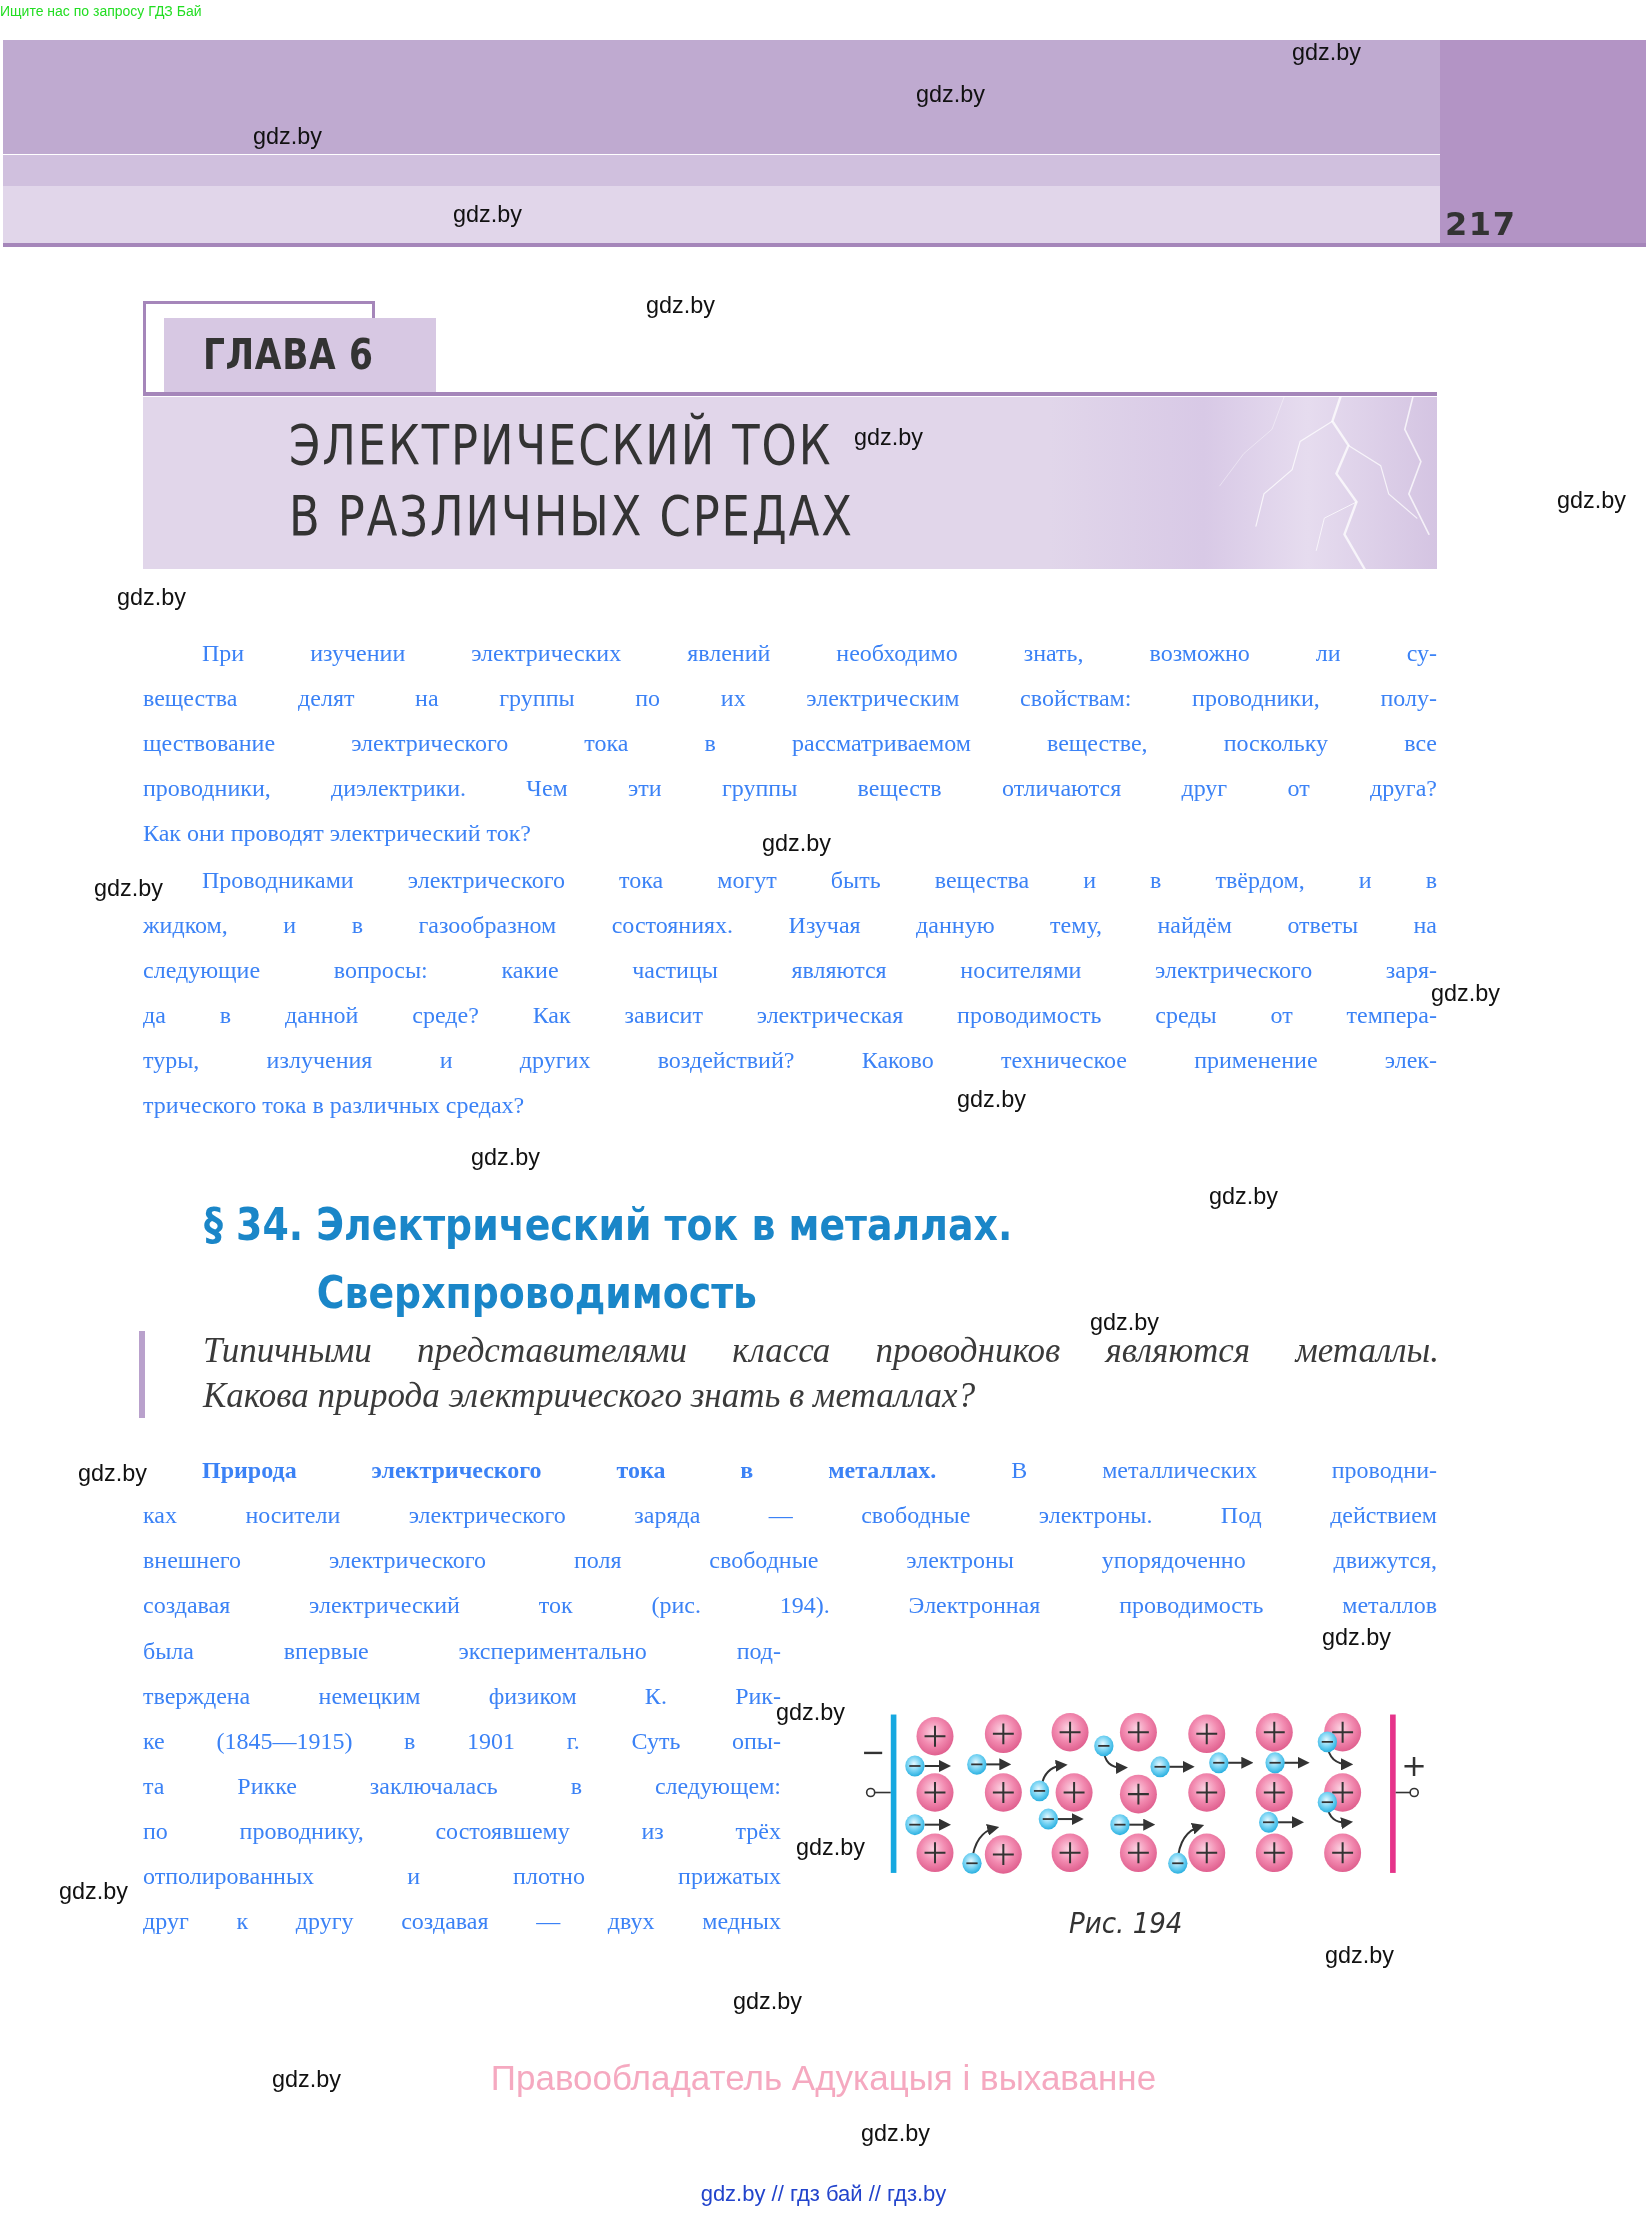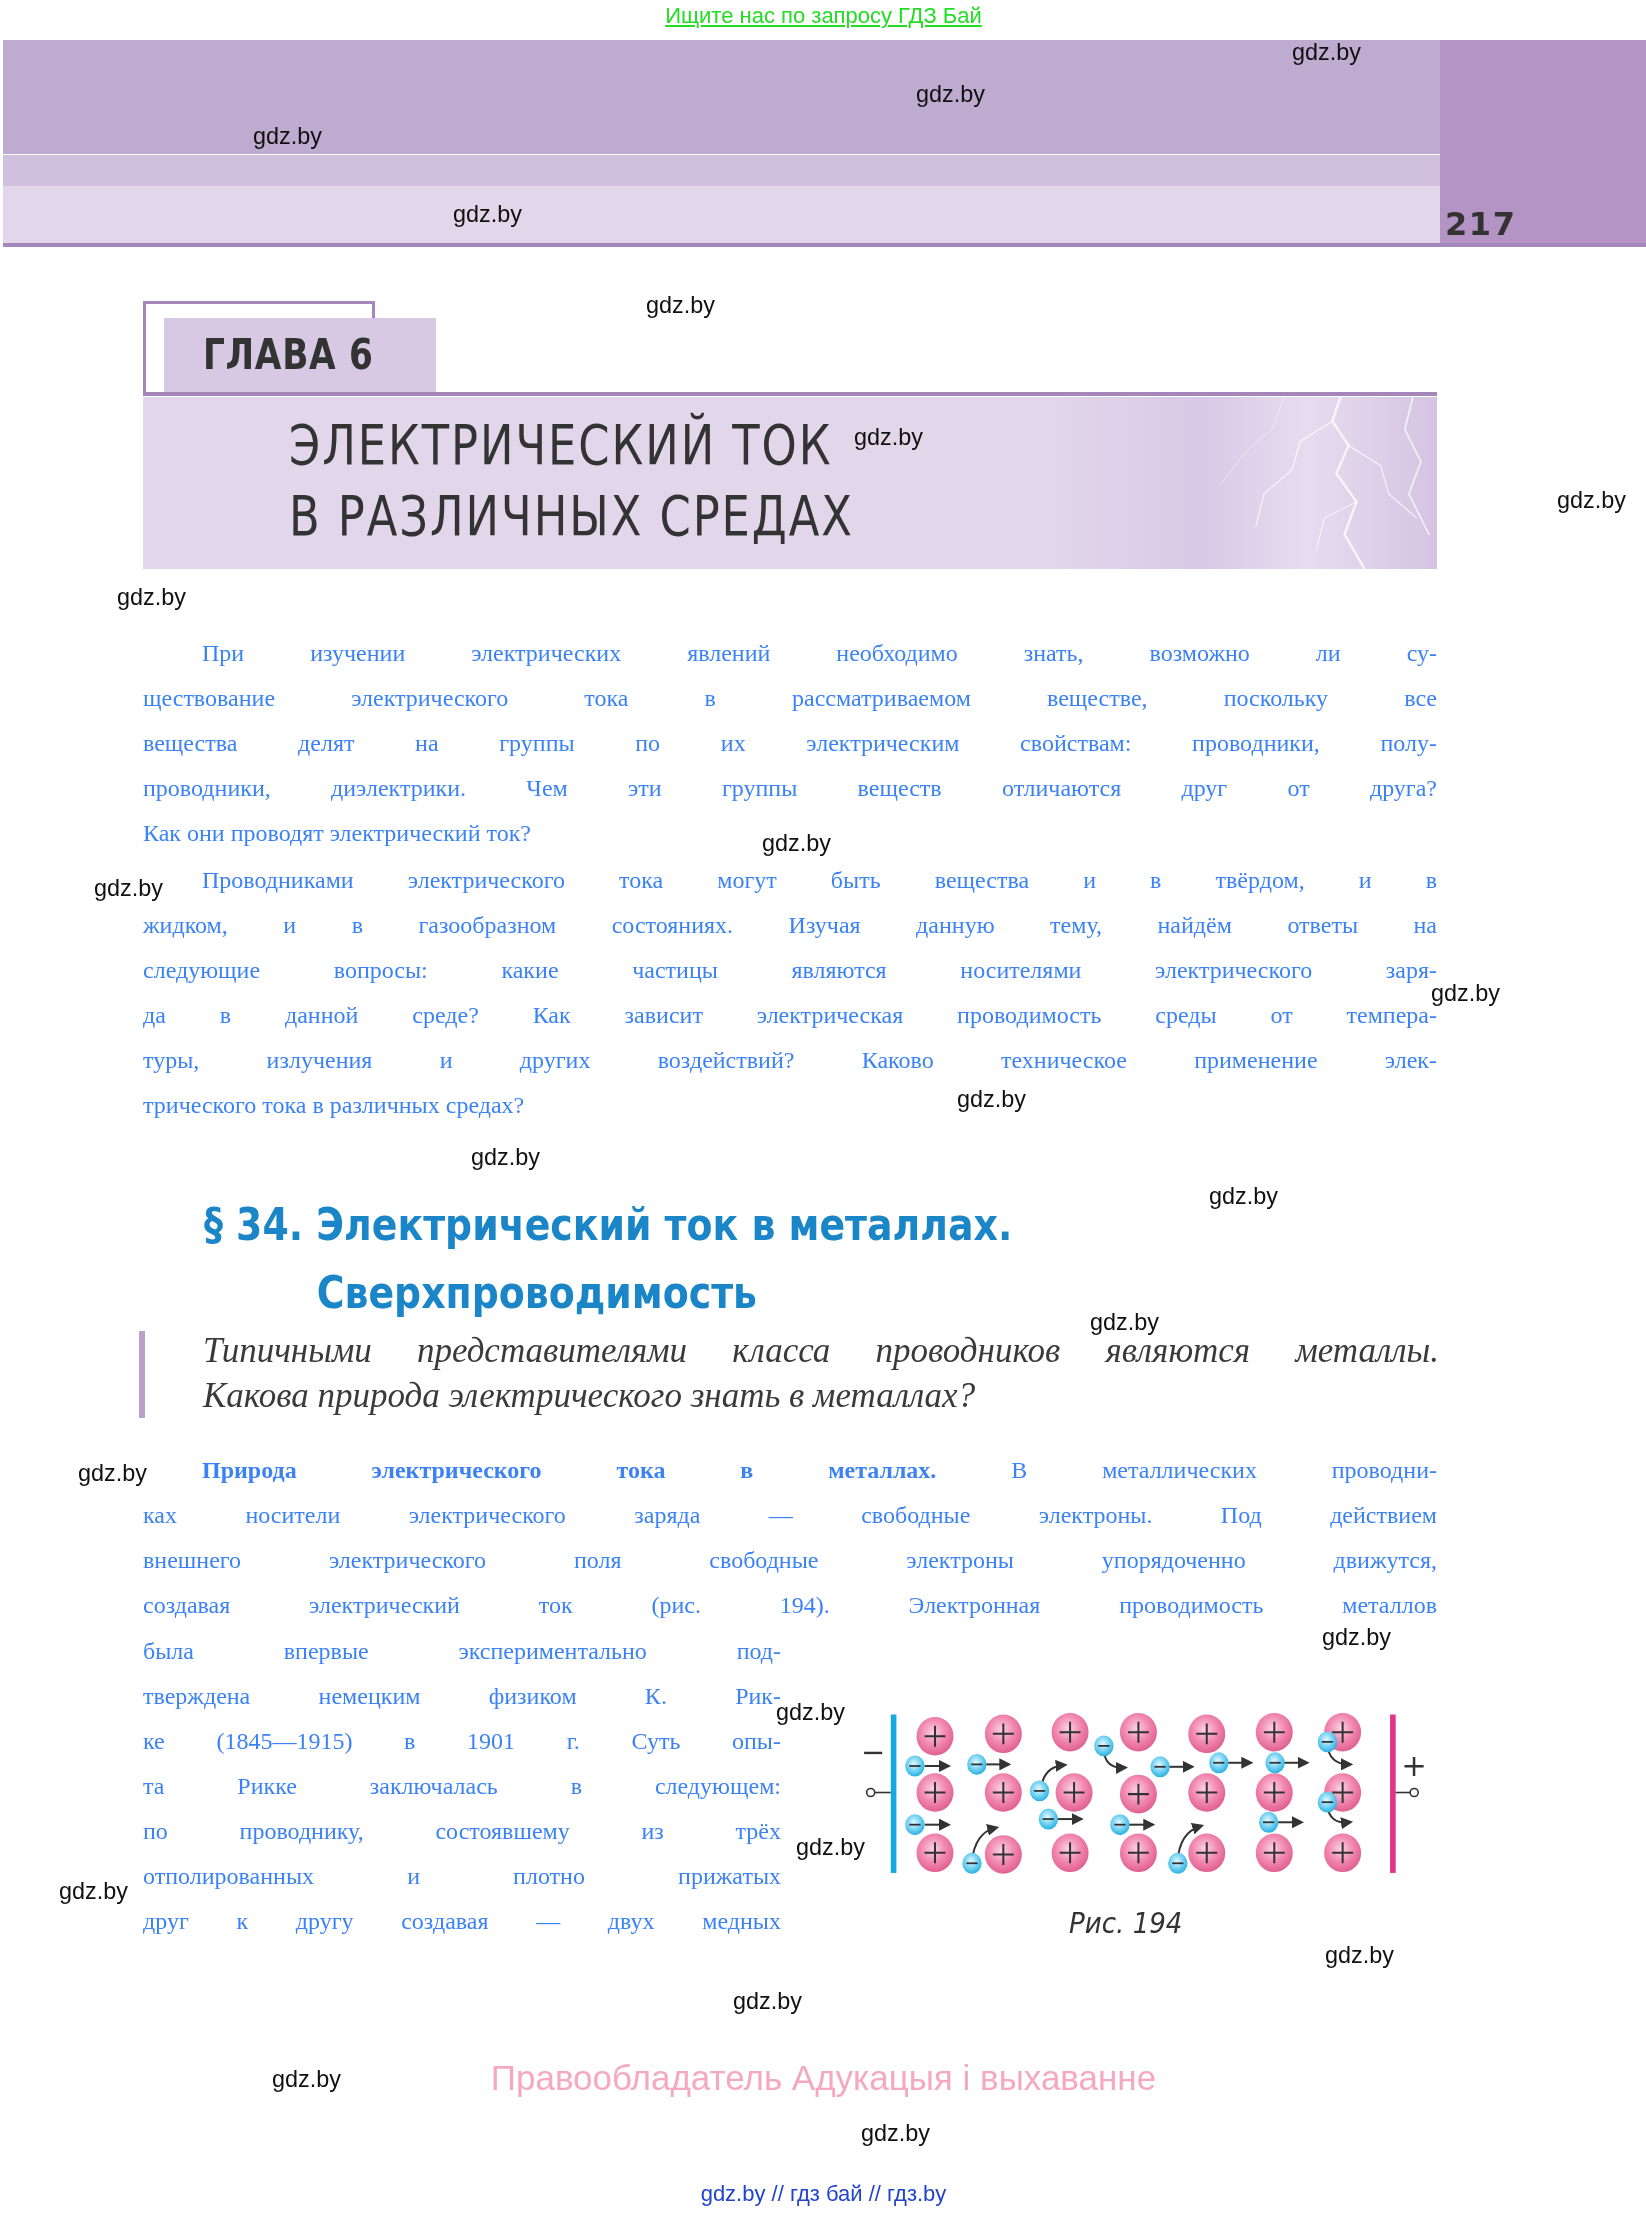--- a/index.html
+++ b/index.html
@@ -1,21 +1,21 @@
 <!DOCTYPE html>
 <html style="font-size:13px"><head>
 <meta charset="utf-8">
 <style>
   * { box-sizing: border-box; margin: 0; padding: 0; }
   html, body { width: 1647px; height: 2216px; background: #ffffff; overflow: hidden; }
   body { position: relative; font-family: "Liberation Serif", serif; color: #3a3a3a; }
 
   .abs { position: absolute; }
 
-  .top-banner { left: 0; width: 1647px; top: 3.2px; text-align: center; font-family: "Liberation Sans", sans-serif; font-size: 22px; color: #22dd22; text-decoration: underline; }
+  .top-banner { left: 0; width: 1647px; top: 3.2px; text-align: left; font-family: "Liberation Sans", sans-serif; font-size: 14px; color: #22dd22; }
 
   .hdr-top { left: 3.2px; top: 40px; width: 1437px; height: 114px; background: #bfaad0; }
   .hdr-mid { left: 3.2px; top: 155px; width: 1437px; height: 31px; background: #d0c0de; }
   .hdr-bot { left: 3.2px; top: 186px; width: 1437px; height: 58px; background: #e1d6ea; }
   .hdr-right { left: 1440px; top: 40px; width: 206px; height: 204px; background: #b394c5; }
   .hdr-line { left: 3.2px; top: 243px; width: 1643px; height: 4px; background: #a586ba; }
   .page-num { left: 1445px; top: 195px; font-family: "DejaVu Sans", sans-serif; font-weight: bold; font-size: 32px; color: #333; letter-spacing: 1.6px; margin-top: 10px; }
 
   .chap-frame { left: 143px; top: 301px; width: 232px; height: 93px; border: 3.2px solid #a586ba; border-bottom: none; }
   .chap-tab { left: 164px; top: 318px; width: 272px; height: 75px; background: #d7c8e3; }
@@ -77,22 +77,22 @@
     </g>
   </svg>
 </div>
 <div class="abs chap-title">
   <div>ЭЛЕКТРИЧЕСКИЙ ТОК</div>
   <div>В РАЗЛИЧНЫХ СРЕДАХ</div>
 </div>
 
 <div class="abs para" style="left:143px; top:631px; width:1294px;">
   <span class="line indent">При изучении электрических явлений необходимо знать, возможно ли су-</span>
+  <span class="line">вещества делят на группы по их электрическим свойствам: проводники, полу-</span>
   <span class="line">ществование электрического тока в рассматриваемом веществе, поскольку все</span>
-  <span class="line">вещества делят на группы по их электрическим свойствам: проводники, полу-</span>
   <span class="line">проводники, диэлектрики. Чем эти группы веществ отличаются друг от друга?</span>
   <span class="line last">Как они проводят электрический ток?</span>
 </div>
 
 <div class="abs para" style="left:143px; top:858px; width:1294px;">
   <span class="line indent">Проводниками электрического тока могут быть вещества и в твёрдом, и в</span>
   <span class="line">жидком, и в газообразном состояниях. Изучая данную тему, найдём ответы на</span>
   <span class="line">следующие вопросы: какие частицы являются носителями электрического заря-</span>
   <span class="line">да в данной среде? Как зависит электрическая проводимость среды от темпера-</span>
   <span class="line">туры, излучения и других воздействий? Каково техническое применение элек-</span>

